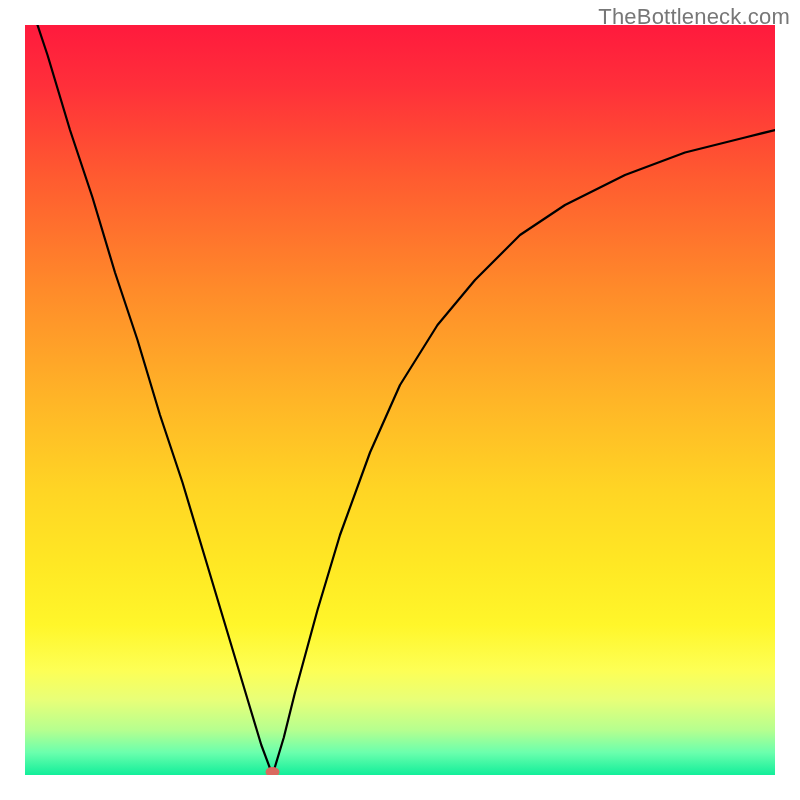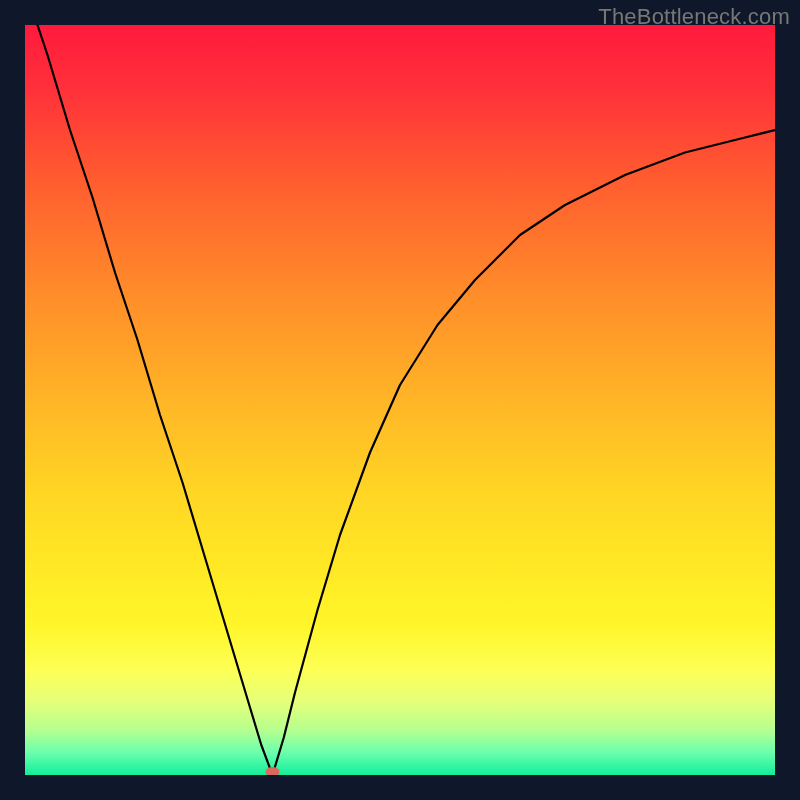--- a/index.html
+++ b/index.html
@@ -8,21 +8,21 @@
     width: 800px;
     height: 800px;
     overflow: hidden;
     font-family: Arial, Helvetica, sans-serif;
     background: #000;
   }
   .frame {
     position: relative;
     width: 800px;
     height: 800px;
-    background: #0f172a;
+    background: #ffffff;
   }
   .plot-area {
     position: absolute;
     left: 25px;
     top: 25px;
     width: 750px;
     height: 750px;
     overflow: hidden;
   }
   .watermark {

